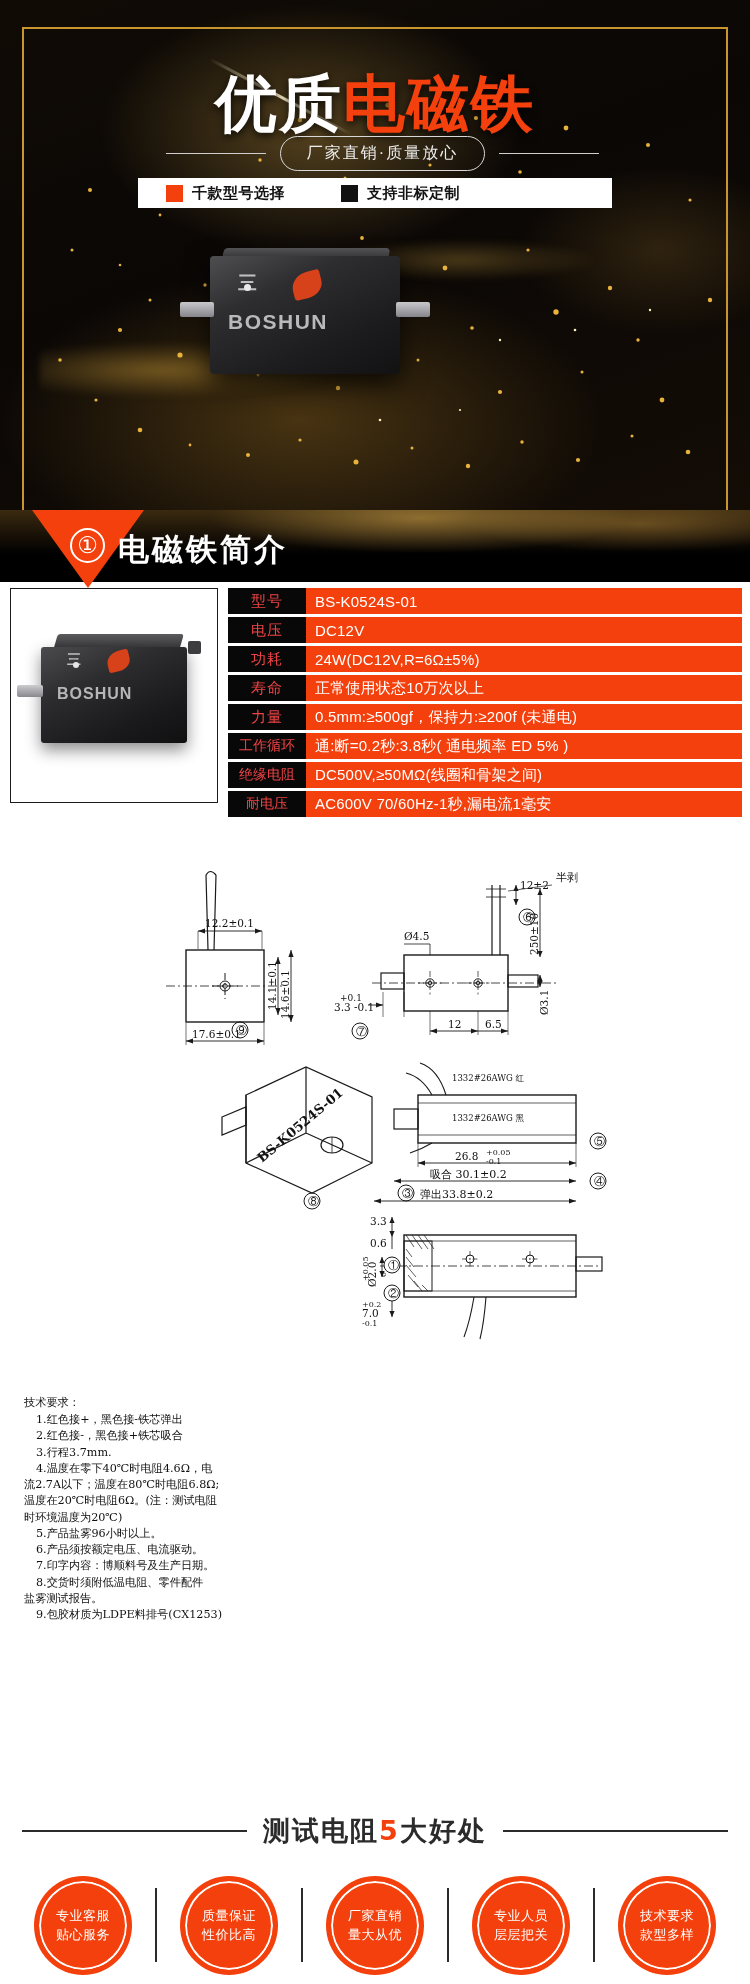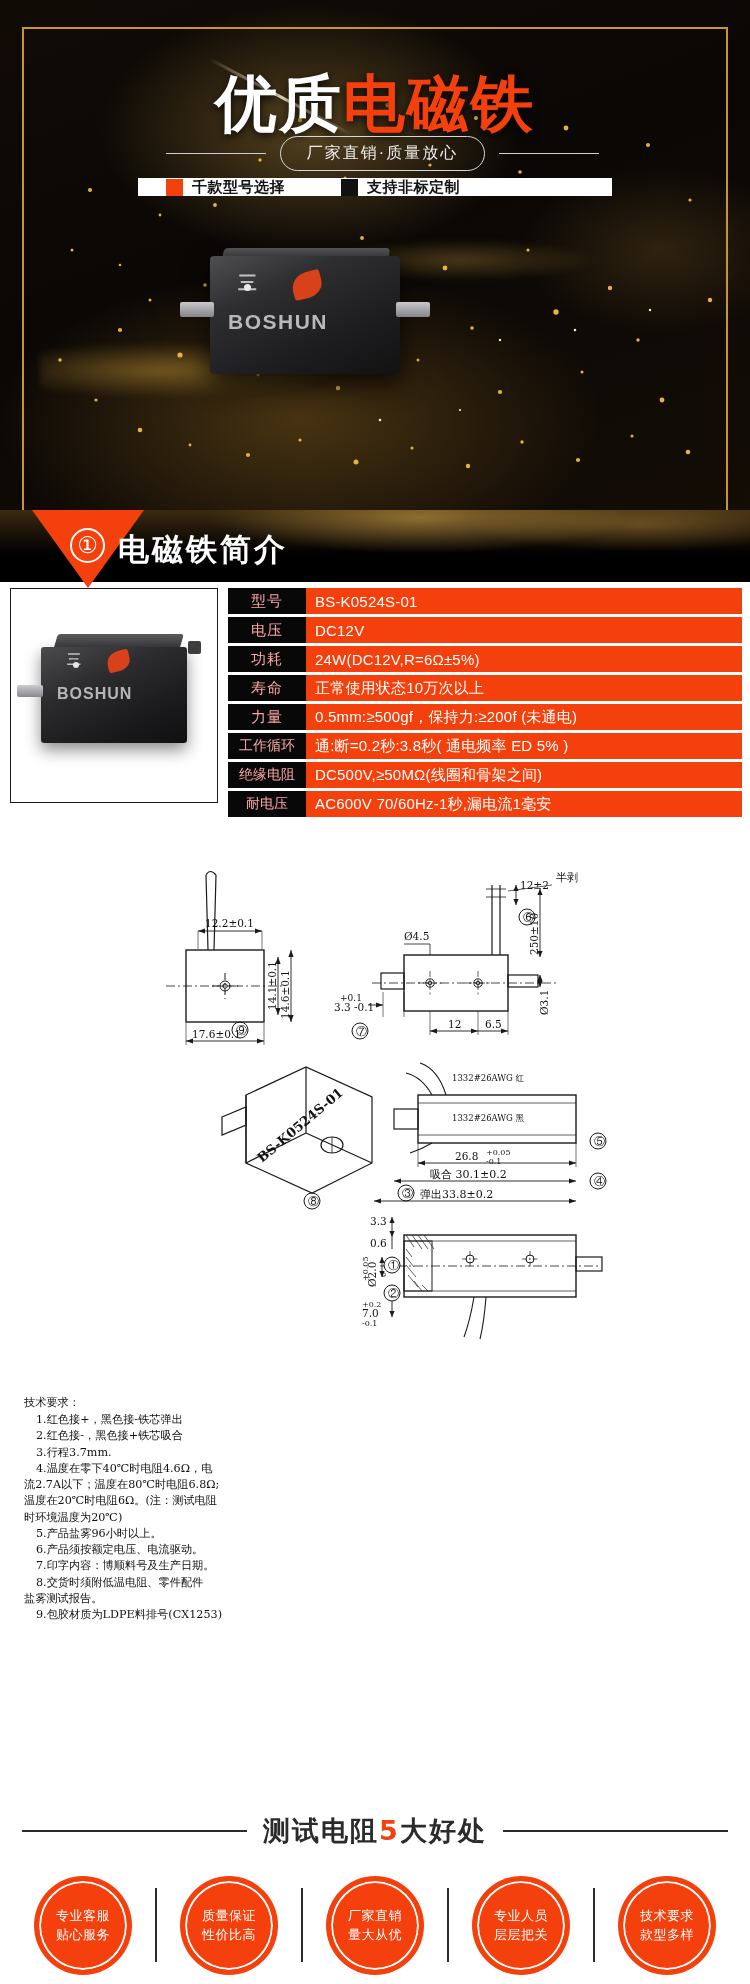--- a/index.html
+++ b/index.html
@@ -52,21 +52,21 @@
     position: absolute; left: 0; top: 136px; width: 750px;
     display: flex; align-items: center; justify-content: center; gap: 14px; padding-left: 15px;
   }
   .pill-line { width: 100px; height: 1px; background: #cfcfcf; }
   .pill {
     border: 1px solid #d8d8d8; border-radius: 22px;
     padding: 6px 26px; color: #ededed; font-size: 16px; letter-spacing: 2px;
   }
 
   .feat-bar {
-    position: absolute; left: 138px; top: 178px; width: 474px; height: 18px;
+    position: absolute; left: 138px; top: 178px; width: 474px; height: 30px;
     background: #ffffff; display: flex; align-items: center; gap: 12px;
     padding: 0 28px;
   }
   .feat { display: flex; align-items: center; gap: 9px; }
   .sq { width: 17px; height: 17px; display: inline-block; }
   .sq.orange { background: #f4400c; }
   .sq.black { background: #111111; }
   .feat-txt { color: #141414; font-size: 15px; font-weight: bold; letter-spacing: 0.5px; }
   .feat-gap { width: 32px; }
 
@@ -178,21 +178,21 @@
   .pc-dot {
     position: absolute; left: 62px; top: 73px; width: 6px; height: 6px;
     background: #e6e6e9; border-radius: 50%;
   }
 
   .spec-table {
     position: absolute; left: 228px; top: 588px; width: 514px;
   }
   .spec-row { display: flex; height: 26px; margin-bottom: 3px; }
   .spec-key {
-    width: 78px; background: #080808; color: #fca5a5;
+    width: 78px; background: #080808; color: #ef4444;
     font-size: 15px; display: flex; align-items: center; justify-content: center;
     letter-spacing: 1px; flex: 0 0 78px;
   }
   .spec-key.narrow { letter-spacing: 0px; font-size: 14px; }
   .spec-val {
     flex: 1; background: #f4400c; color: #ffffff;
     font-size: 15px; display: flex; align-items: center;
     padding-left: 9px; letter-spacing: 0.2px;
   }
 

